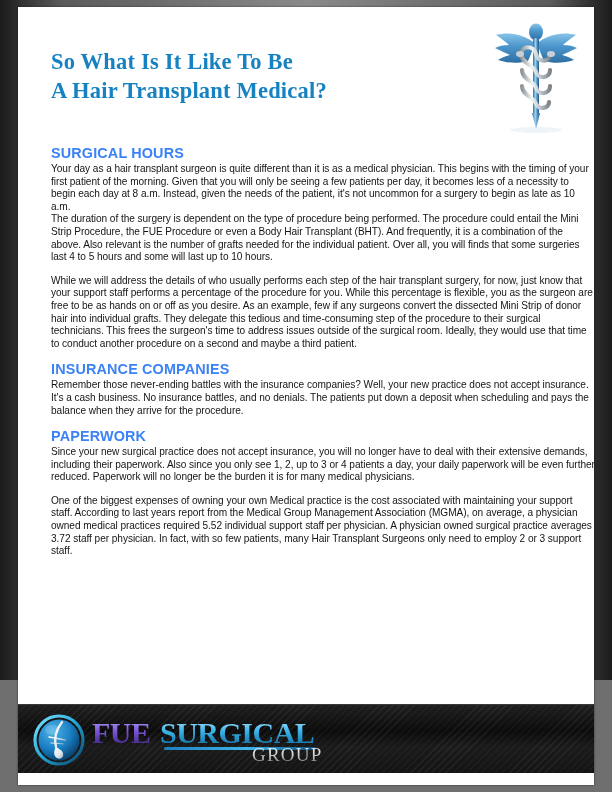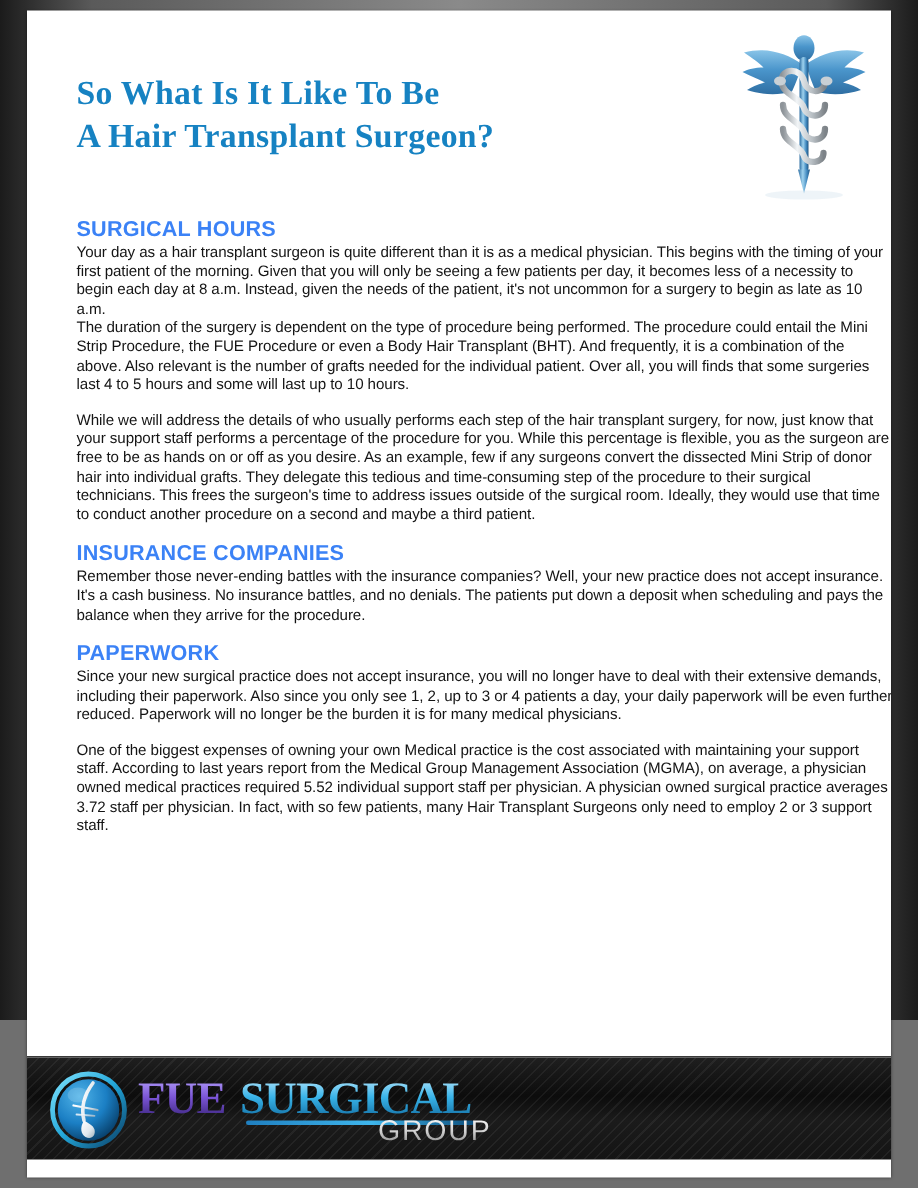--- a/index.html
+++ b/index.html
@@ -86,35 +86,35 @@
     background:linear-gradient(180deg,#bfeaff 0%, #38b3e8 45%, #0b5f93 100%);
     -webkit-background-clip:text;background-clip:text;color:transparent;
   }
   .lw-rule{
     position:absolute;left:72px;top:34px;width:152px;height:3px;
     background:linear-gradient(90deg,#1f7fc0,#3fb6ec 55%,#0d4f7d);
     border-radius:2px;
   }
   .lw-group{
     position:absolute;left:160px;top:31px;
-    font-family:Liberation Sans, sans-serif;font-weight:normal;
+    font-family:Liberation Serif, serif;font-weight:normal;
     font-size:19px;line-height:22px;letter-spacing:1.2px;
     background:linear-gradient(180deg,#ffffff 0%, #cfcfcf 48%, #6d6d6d 100%);
     -webkit-background-clip:text;background-clip:text;color:transparent;
   }
 </style>
 </head>
 <body>
 
 <div class="page-frame">
   <div class="page">
 
     <div class="doc-title">
       <div>So What Is It Like To Be</div>
-      <div>A Hair Transplant Surgeon?</div>
+      <div>A Hair Transplant Medical?</div>
     </div>
 
     <div class="caduceus">
       <svg viewBox="0 0 96 122" width="96" height="122" aria-hidden="true">
         <defs>
           <linearGradient id="wingG" x1="0" y1="0" x2="0" y2="1">
             <stop offset="0" stop-color="#89c4e8"></stop>
             <stop offset="0.45" stop-color="#4a95cb"></stop>
             <stop offset="1" stop-color="#2f6fa3"></stop>
           </linearGradient>

